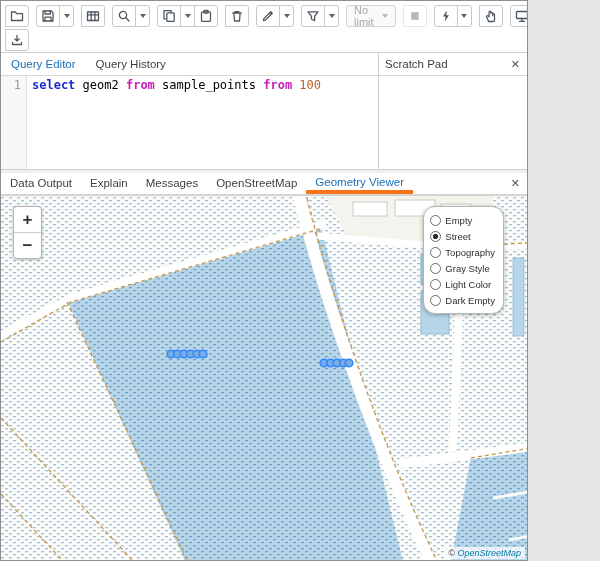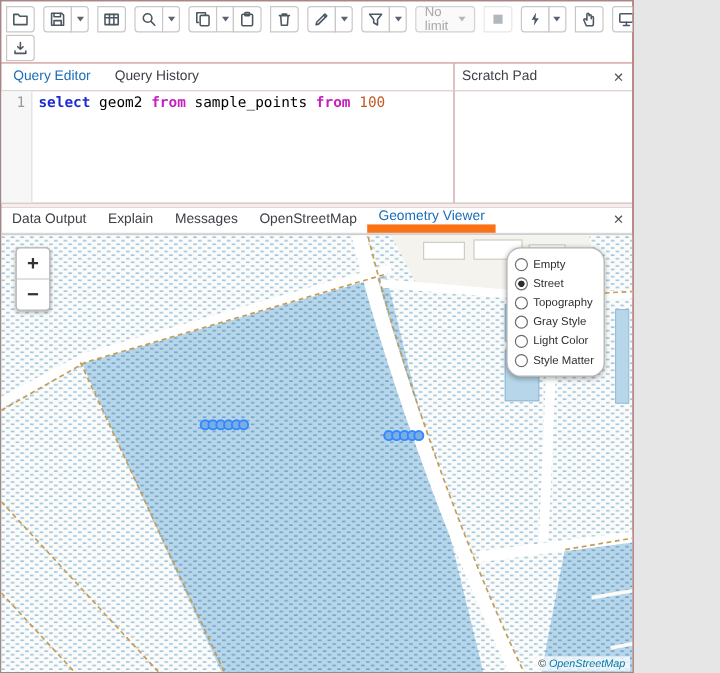--- a/index.html
+++ b/index.html
@@ -26,21 +26,21 @@
 
   
   .workspace{display:flex;height:125px;border-top:1px solid #cfcfcf;}
   .pane-left{flex:1;display:flex;flex-direction:column;min-width:0;}
   .pane-right{width:148px;border-left:1px solid #cfcfcf;display:flex;flex-direction:column;}
   .tabrow{height:22px;display:flex;align-items:center;border-bottom:1px solid #d8d8d8;background:#fff;
           font-size:11.5px;color:#3c3f44;flex:none;}
   .tab{padding:0 10px;height:100%;display:flex;align-items:center;cursor:pointer;}
   .tab.active{color:#1a6eb5;}
   .tab2{padding:0 9px;height:100%;display:flex;align-items:center;cursor:pointer;border-bottom:2px solid transparent;box-sizing:border-box;}
-  .tab2.active{color:#1a6eb5;border-bottom:7px solid #f97316;}
+  .tab2.active{color:#1a6eb5;border-bottom:4px solid #f97316;}
   .scratch-title{padding-left:6px;}
   .close-x{margin-left:auto;padding:0 7px;color:#555;font-size:11px;cursor:pointer;}
 
   
   .editor{flex:1;display:flex;font-family:"DejaVu Sans Mono",monospace;font-size:12px;background:#fff;overflow:hidden;}
   .gutter{width:26px;background:#f7f7f7;border-right:1px solid #e0e0e0;color:#9a9a9a;text-align:right;
           padding:2px 5px 0 0;box-sizing:border-box;flex:none;}
   .code{flex:1;padding:2px 0 0 5px;white-space:pre;cursor:text;}
   .tok-kw{color:#1d2bd0;font-weight:bold;}
   .tok-kw2{color:#c520bd;font-weight:bold;}
@@ -345,21 +345,21 @@
       <div class="layer-row">
         <span class="radio"></span>
         <span class="layer-label">Gray Style</span>
       </div>
       <div class="layer-row">
         <span class="radio"></span>
         <span class="layer-label">Light Color</span>
       </div>
       <div class="layer-row">
         <span class="radio"></span>
-        <span class="layer-label">Style Matter</span>
+        <span class="layer-label">Dark Empty</span>
       </div>
     </div>
 
     <div class="attribution">
       <span>©</span>
       <a>OpenStreetMap</a>
     </div>
   </div>
 
 </div>

